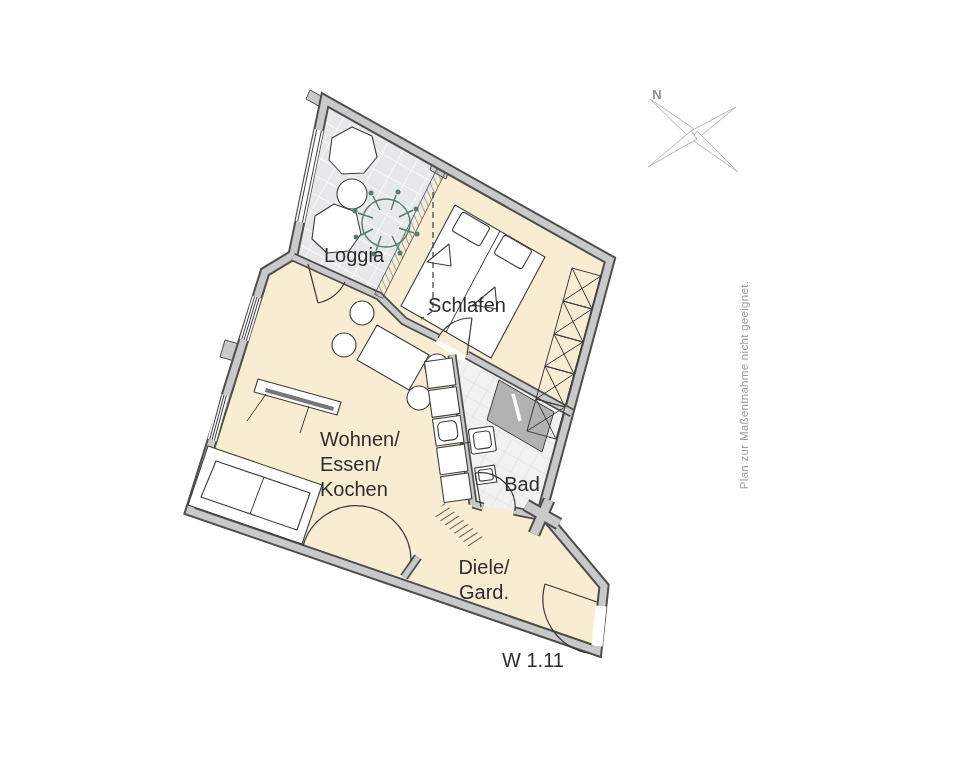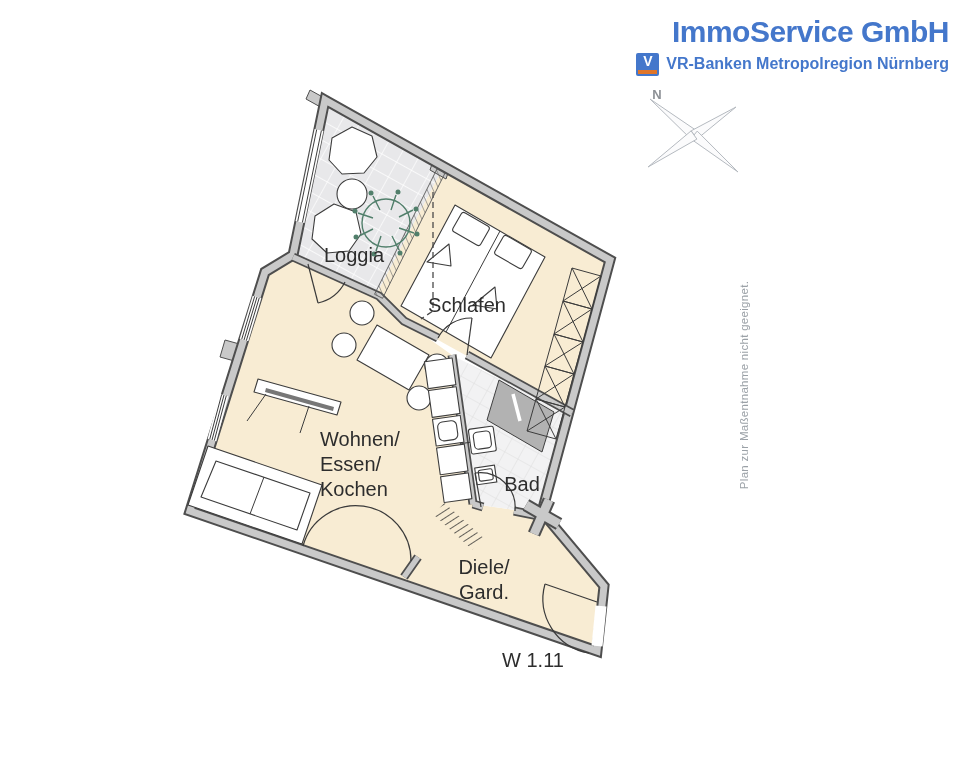--- a/index.html
+++ b/index.html
@@ -41,30 +41,20 @@
   .compass{fill:#fbfbfc;stroke:#b5bac0;stroke-width:1;}
   .nlabel{font-size:13px;font-weight:bold;fill:#8d9196;
           font-family:"Liberation Sans","DejaVu Sans",sans-serif;}
 </style>
 </head>
 <body>
 
 <div class="page">
 
   
-  <div class="brand">
-    <div class="brand-title">ImmoService GmbH</div>
-    <div class="brand-sub">
-      <div class="vr-mark">
-        <span class="v">V</span>
-        <span class="bar"></span>
-      </div>
-      <div class="brand-subtitle">VR-Banken Metropolregion Nürnberg</div>
-    </div>
-  </div>
 
   
   <div class="disclaimer">Plan zur Maßentnahme nicht geeignet.</div>
 
   <svg width="971" height="761" viewBox="0 0 971 761" xmlns="http://www.w3.org/2000/svg">
     <defs>
       <pattern id="tileL" width="17" height="17" patternUnits="userSpaceOnUse" patternTransform="rotate(29)">
         <path d="M0 0H17M0 0V17" stroke="#ffffff" stroke-width="1.3" fill="none"></path>
       </pattern>
       <pattern id="tileB" width="15" height="15" patternUnits="userSpaceOnUse" patternTransform="rotate(29)">

